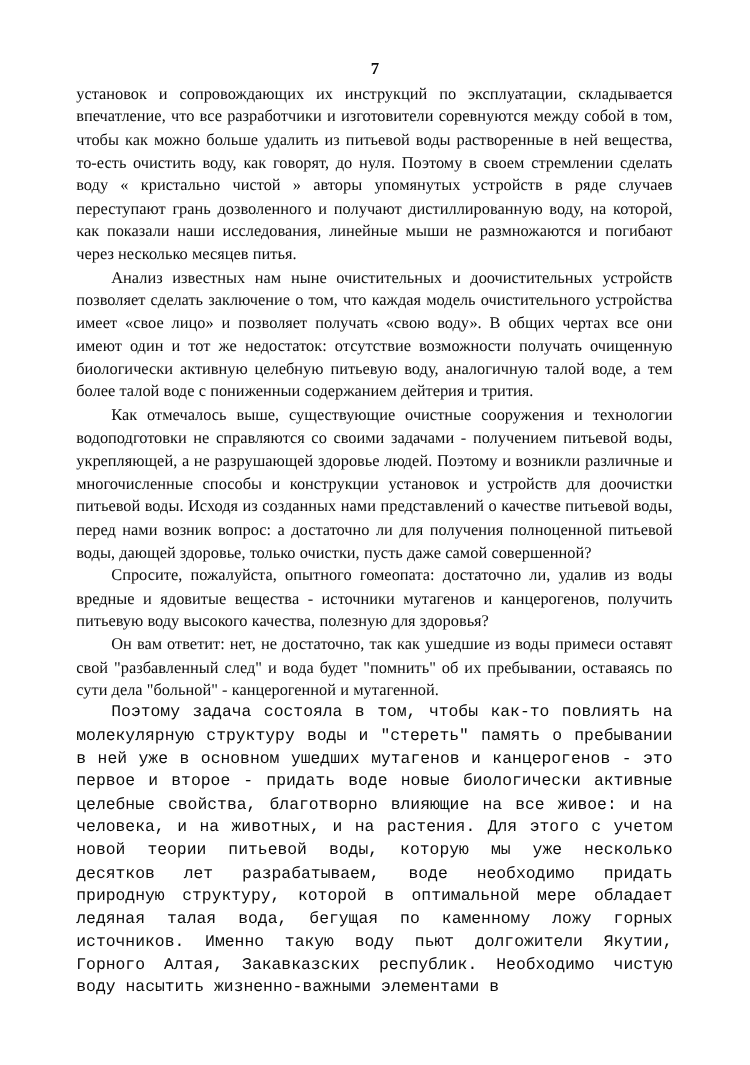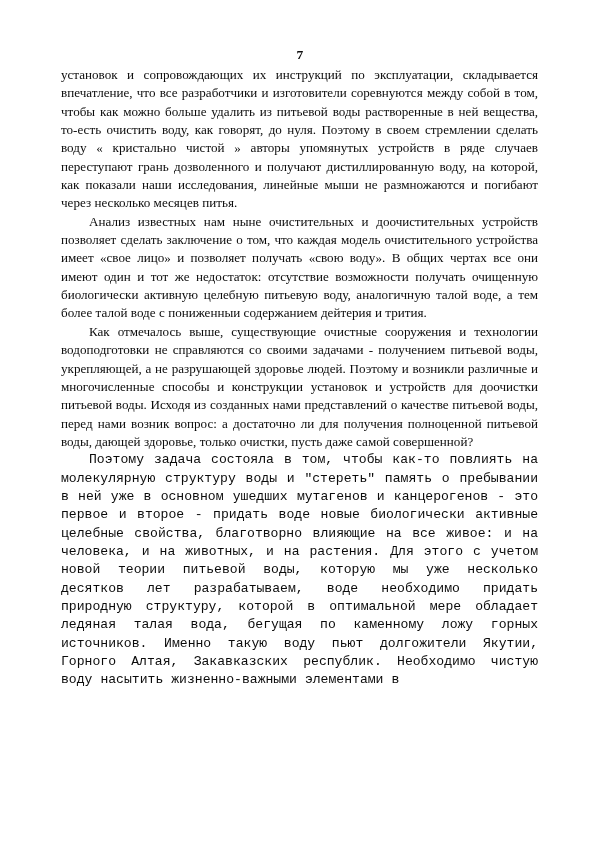--- a/index.html
+++ b/index.html
@@ -71,16 +71,18 @@
 <body>
 
 <div class="page">
 
   <div class="page-number">7</div>
 
   <div class="body-text">
     <p class="no-indent">установок и сопровождающих их инструкций по эксплуатации, складывается впечатление, что все разработчики и изготовители соревнуются между собой в том, чтобы как можно больше удалить из питьевой воды растворенные в ней вещества, то-есть очистить воду, как говорят, до нуля. Поэтому в своем стремлении  сделать воду « кристально чистой » авторы упомянутых устройств в ряде случаев переступают грань дозволенного и получают дистиллированную воду, на которой, как показали наши исследования, линейные мыши не размножаются и погибают через несколько месяцев питья.</p>
     <p>Анализ известных нам ныне очистительных и доочистительных устройств позволяет сделать заключение о том, что каждая модель очистительного устройства имеет «свое лицо» и позволяет получать «свою воду». В общих чертах все они имеют один и тот же недостаток: отсутствие возможности получать очищенную биологически активную целебную питьевую воду, аналогичную талой воде, а тем более талой воде с пониженныи содержанием дейтерия и трития.</p>
     <p>Как отмечалось выше, существующие очистные сооружения и технологии водоподготовки не справляются со своими задачами - получением питьевой воды, укрепляющей, а не разрушающей здоровье людей. Поэтому и возникли различные и многочисленные способы и конструкции установок и устройств для доочистки питьевой воды. Исходя из созданных нами представлений о качестве питьевой воды, перед нами возник вопрос: а достаточно ли для получения полноценной питьевой воды, дающей здоровье, только очистки, пусть даже самой совершенной?</p>
+    <p>Спросите, пожалуйста, опытного гомеопата: достаточно ли, удалив из воды вредные и ядовитые вещества - источники мутагенов и канцерогенов, получить питьевую воду высокого качества, полезную для здоровья?</p>
+    <p>Он вам ответит: нет, не достаточно, так как ушедшие из воды примеси оставят свой "разбавленный след" и вода будет "помнить" об их пребывании, оставаясь по сути дела "больной" - канцерогенной и мутагенной.</p>
     <p>Поэтому задача состояла в том, чтобы как-то повлиять на молекулярную структуру воды и "стереть" память о пребывании в ней уже в основном ушедших мутагенов и канцерогенов - это первое и второе - придать воде новые биологически активные целебные свойства, благотворно влияющие на все живое: и на человека, и на животных, и на растения. Для этого с учетом новой теории питьевой воды, которую мы уже несколько десятков лет разрабатываем, воде необходимо придать природную структуру, которой в оптимальной мере обладает ледяная талая вода, бегущая по каменному ложу горных источников. Именно такую воду пьют долгожители Якутии, Горного Алтая, Закавказских республик. Необходимо чистую воду насытить жизненно-важными элементами в</p>
   </div>
 
 </div>
 
 </body></html>

